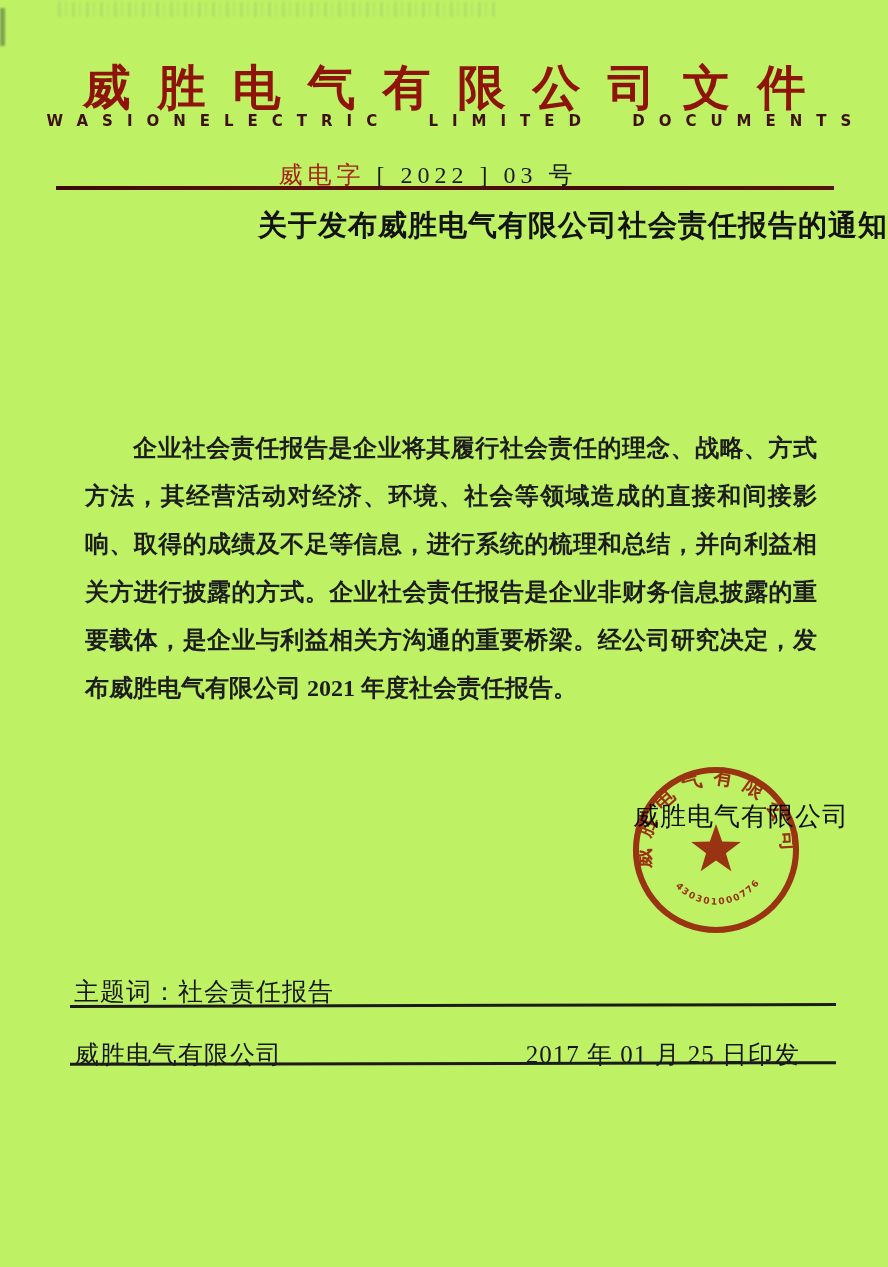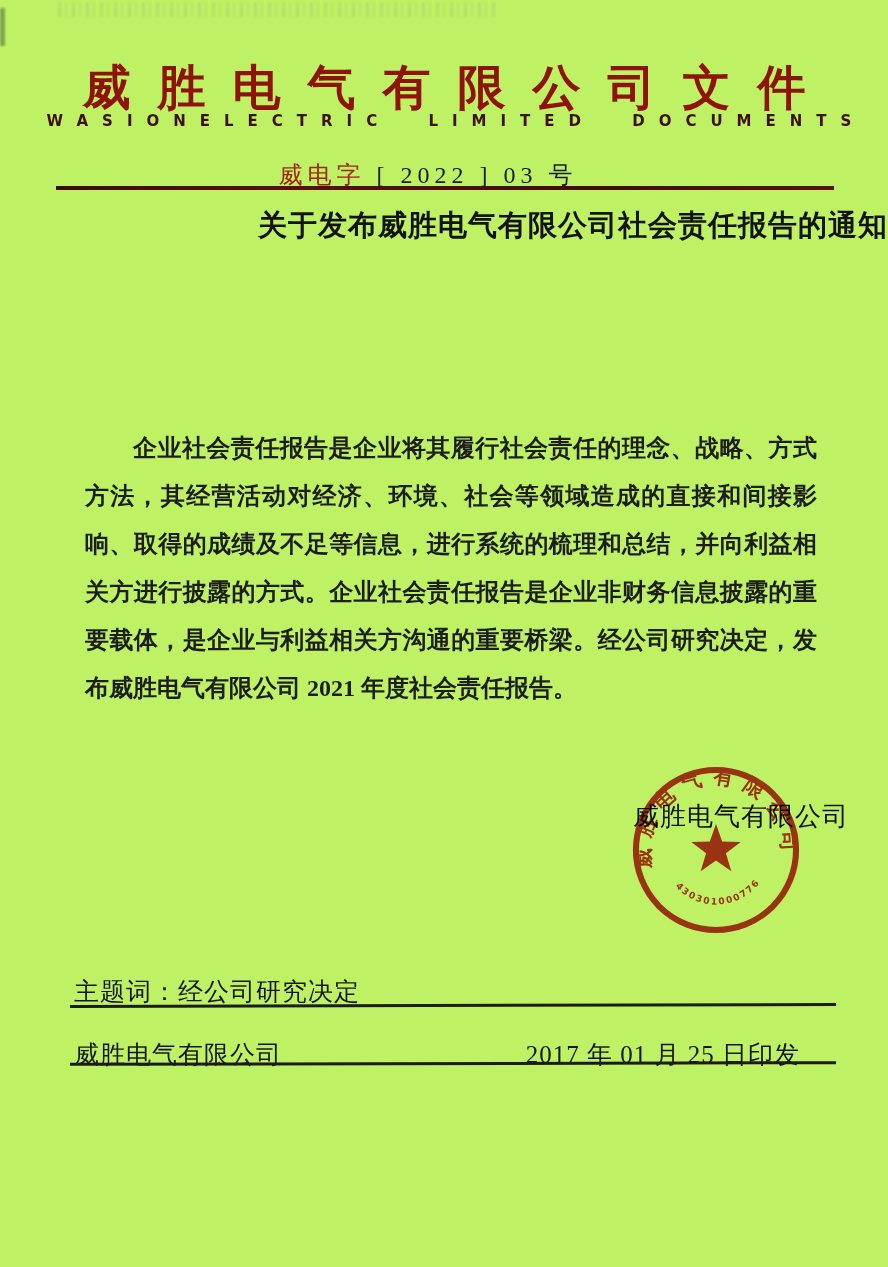--- a/index.html
+++ b/index.html
@@ -148,21 +148,21 @@
       <text class="seal-text">
         <textPath href="#sealArc" startOffset="26" class="seal-text-path">威胜电气有限公司</textPath>
       </text>
       <text class="seal-num">
         <textPath href="#numArc" startOffset="5">4303010007764</textPath>
       </text>
     </svg>
   </div>
 
   <div class="subject-row">
-    <span>主题词：</span><span>经公司研究决定</span>
+    <span>主题词：</span><span>社会责任报告</span>
   </div>
   <div class="subject-rule"></div>
 
   <div class="footer-row">
     <span>威胜电气有限公司</span>
     <span>2017 年 01 月 25 日印发</span>
   </div>
   <div class="footer-rule"></div>
 
 </div>

